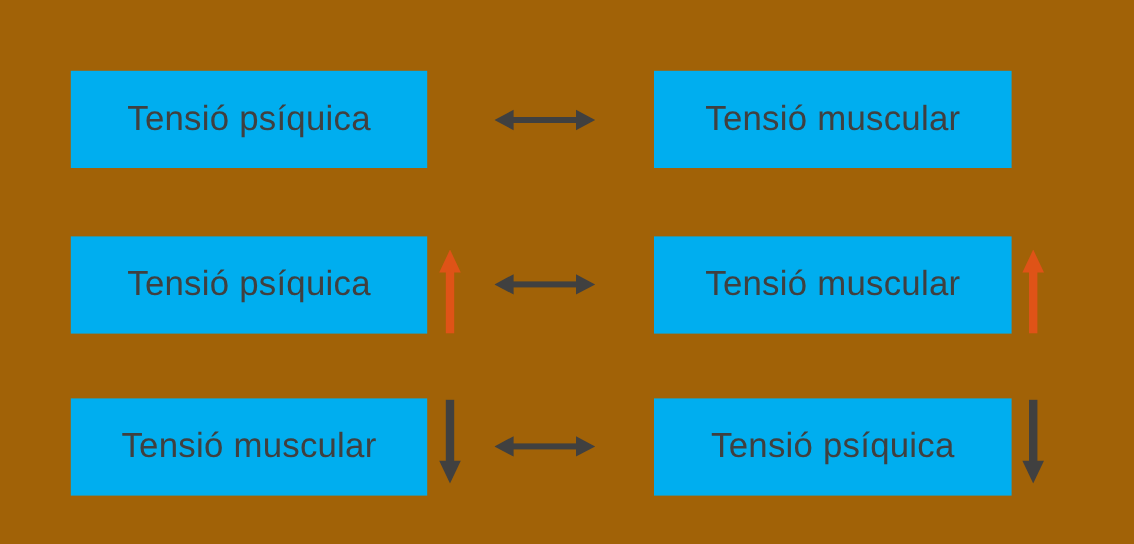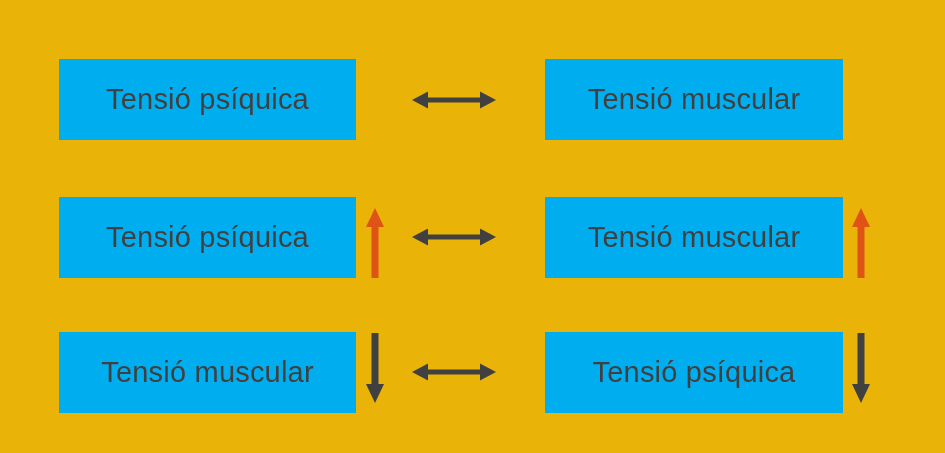--- a/index.html
+++ b/index.html
@@ -58,21 +58,21 @@
   .varrow.row2 { top: 333px; }
 
   .trend-up   { color: #df5317; }
   .trend-down { color: #404040; }
 
   svg { display: block; width: 100%; height: 100%; }
 </style>
 </head>
 <body>
 
-<div class="canvas" style="background: #eab308;">
+<div class="canvas" style="background: #a16207;">
 
   <div class="box c-left row0" style="background: rgb(0, 174, 239);">
     <span class="label" style="color: rgb(64, 64, 64);">Tensió psíquica</span>
   </div>
   <div class="harrow row0" style="color: rgb(64, 64, 64);">
     <svg viewBox="0 0 84 34" aria-hidden="true">
       <rect x="13" y="14.5" width="58" height="5" fill="currentColor"></rect>
       <polygon points="0,17 16,8.5 16,25.5" fill="currentColor"></polygon>
       <polygon points="84,17 68,8.5 68,25.5" fill="currentColor"></polygon>
     </svg>

